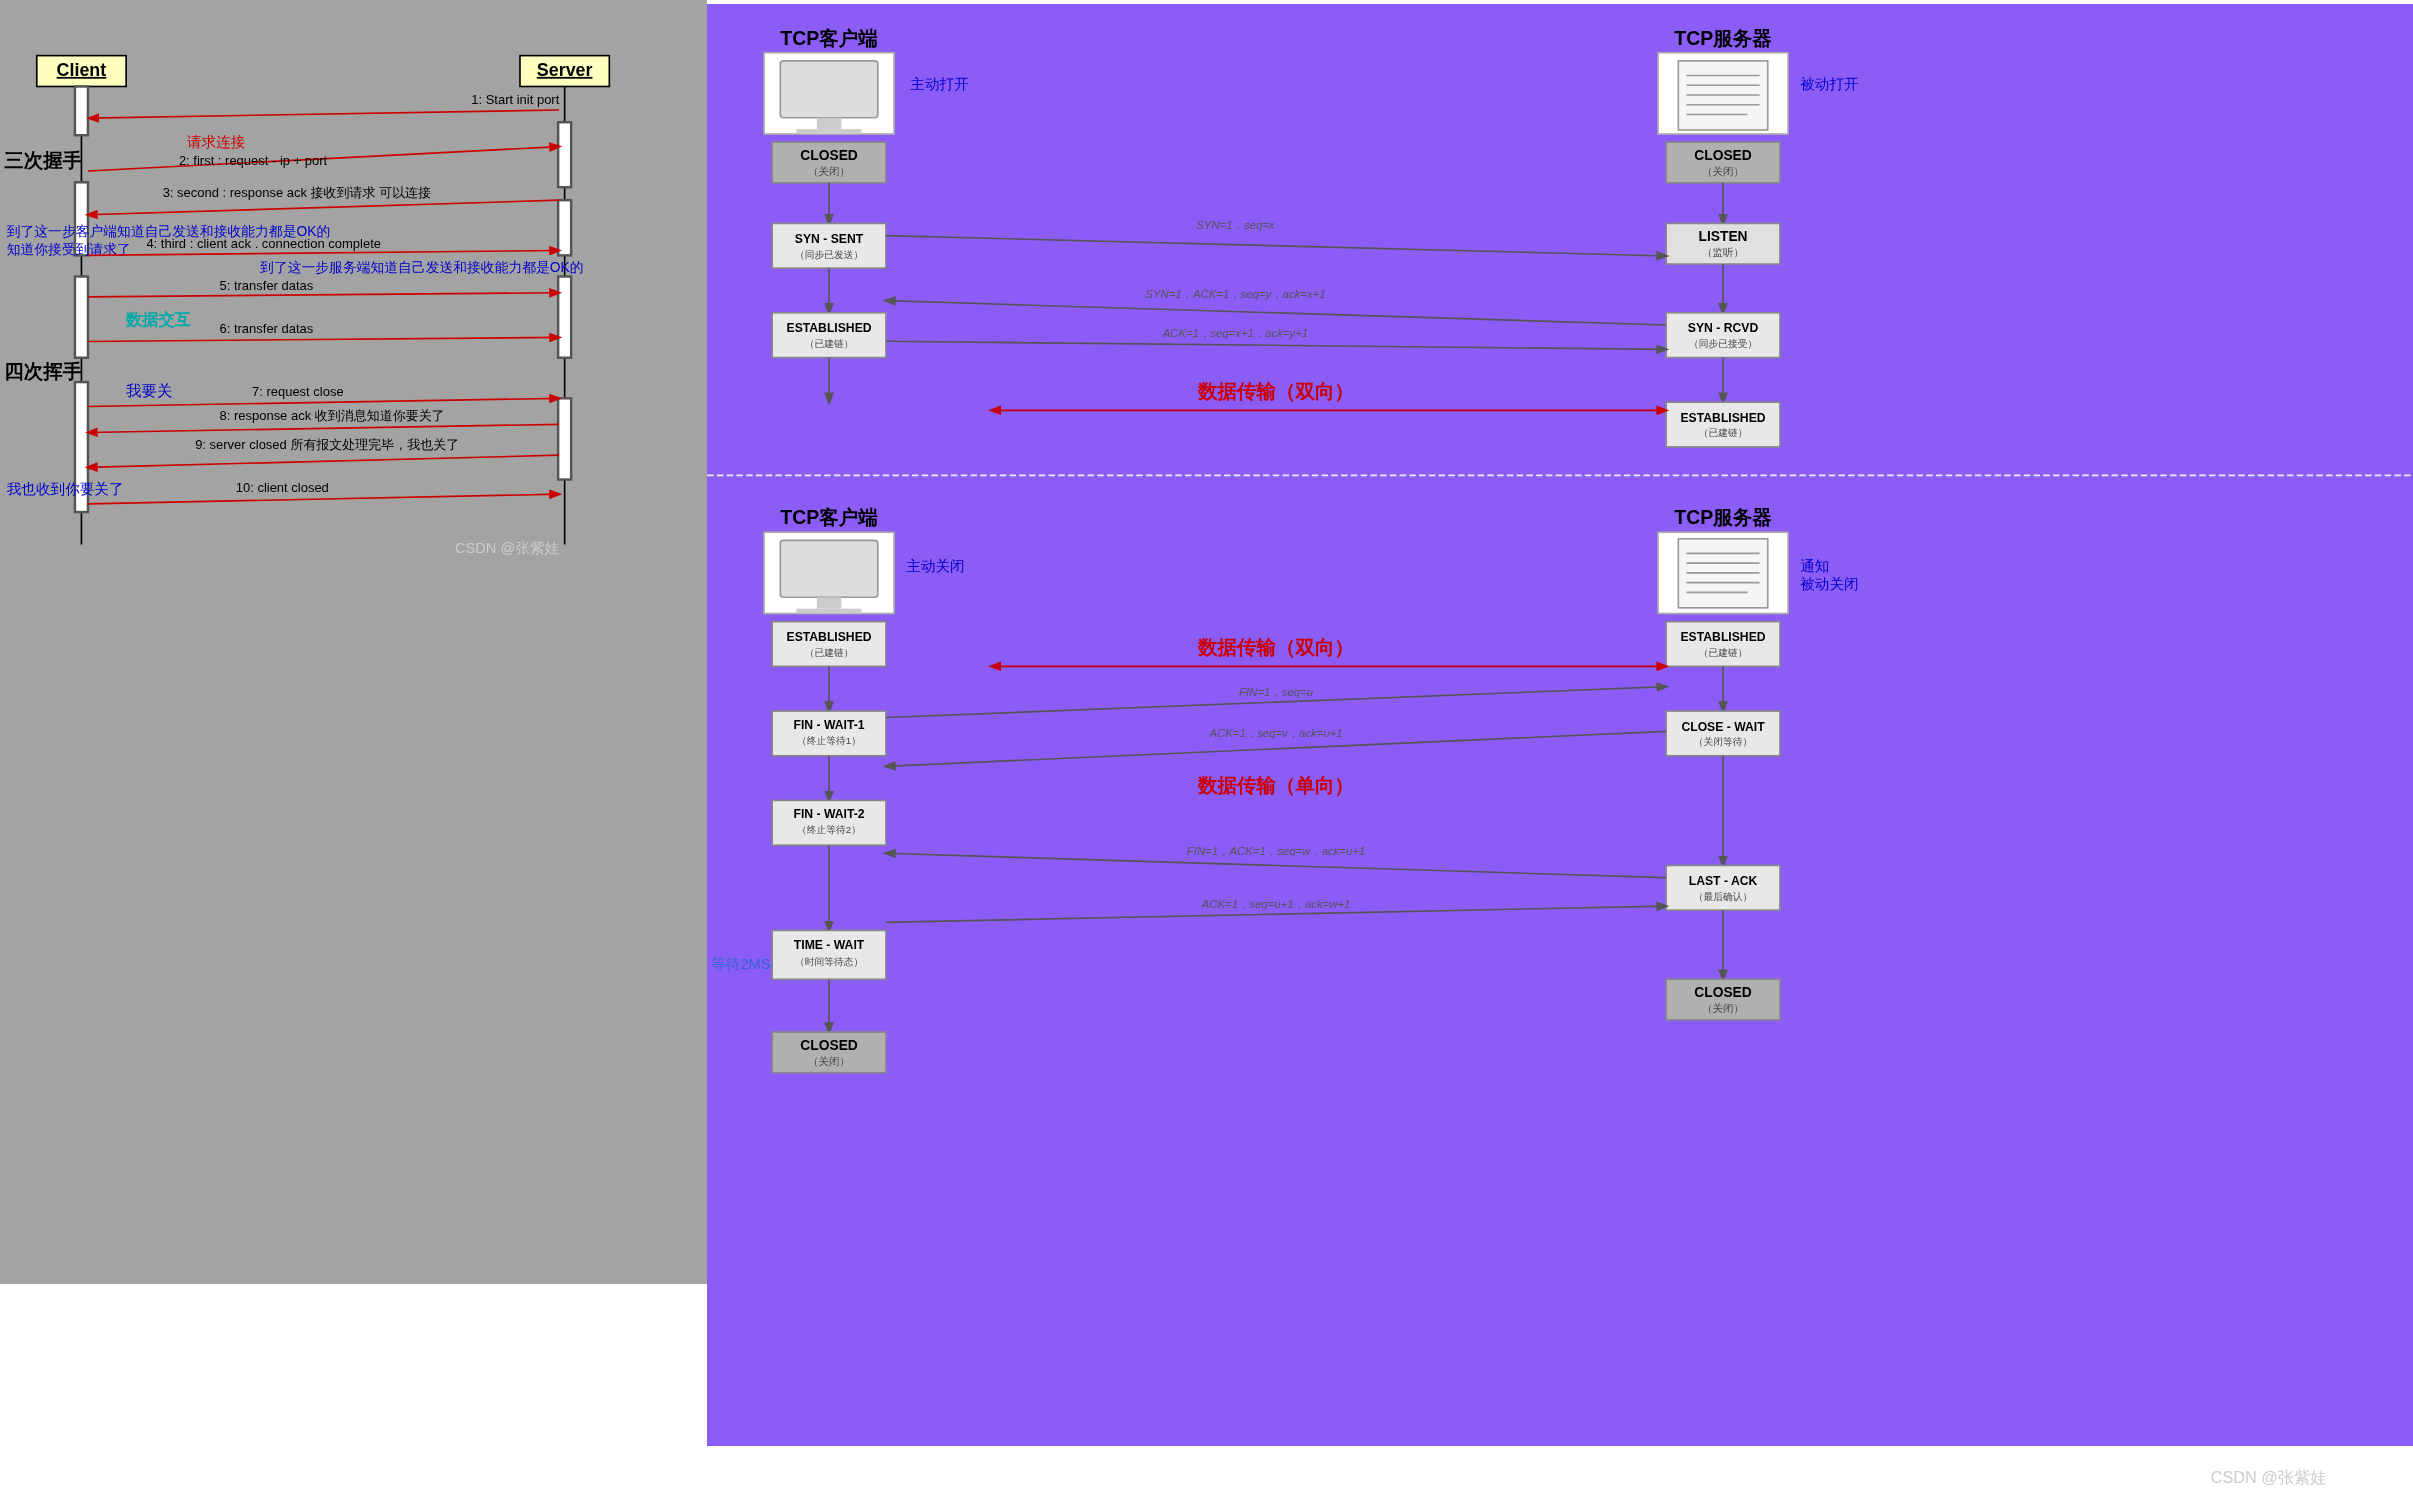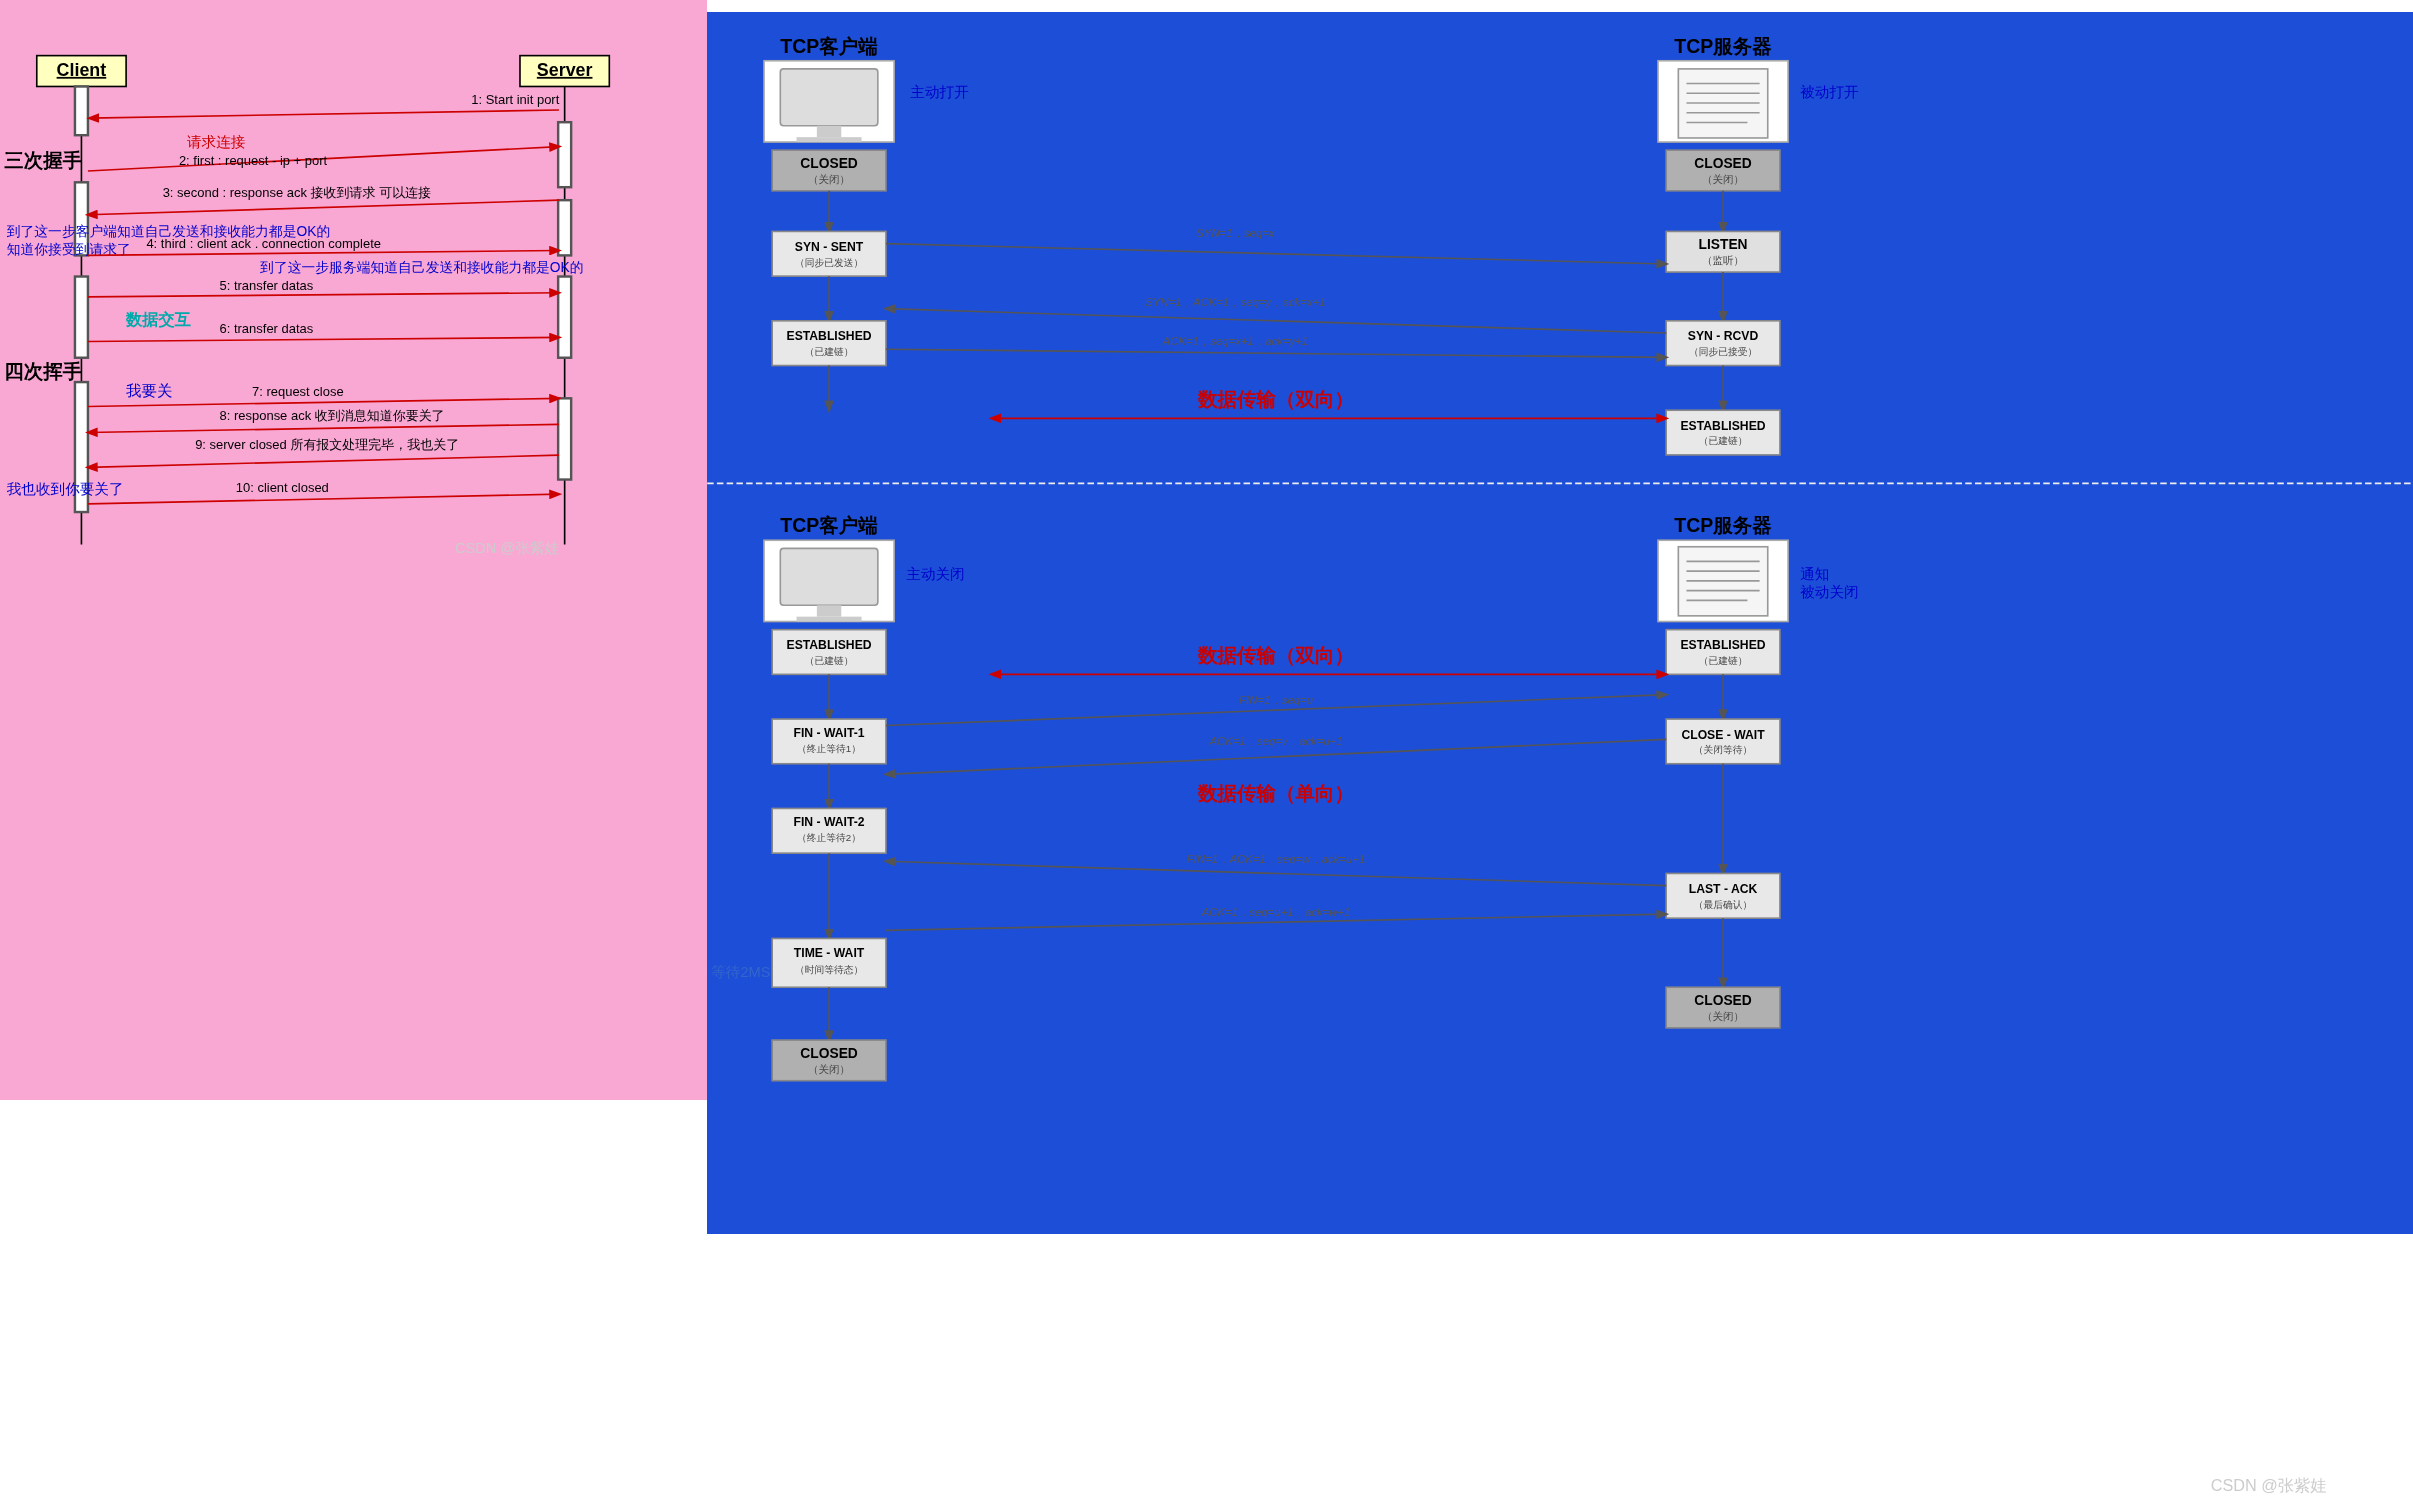--- a/index.html
+++ b/index.html
@@ -11,32 +11,32 @@
       overflow: hidden;
       position: relative;
     }
 
     
     .left-diagram {
       position: absolute;
       left: 0;
       top: 0;
       width: 707px;
-      height: 1100px;
-      background: #f9a8d4;
+      height: 1284px;
+      background: #a3a3a3;
     }
 
     
     .right-diagram {
       position: absolute;
       left: 707px;
-      top: 12px;
+      top: 4px;
       width: 1707px;
-      height: 1222px;
-      background: #1d4ed8;
+      height: 1442px;
+      background: #8b5cf6;
     }
   </style>
 </head>
 <body>
 
 <div class="left-diagram">
   <svg width="707" height="536" style="position:absolute;top:41px;left:0;" viewBox="0 0 870 660">
 
     <rect x="45" y="18" width="110" height="38" fill="#ffffc0" stroke="#000" stroke-width="2"></rect>
     <text x="100" y="43" text-anchor="middle" font-size="22" font-weight="bold" text-decoration="underline">Client</text>

